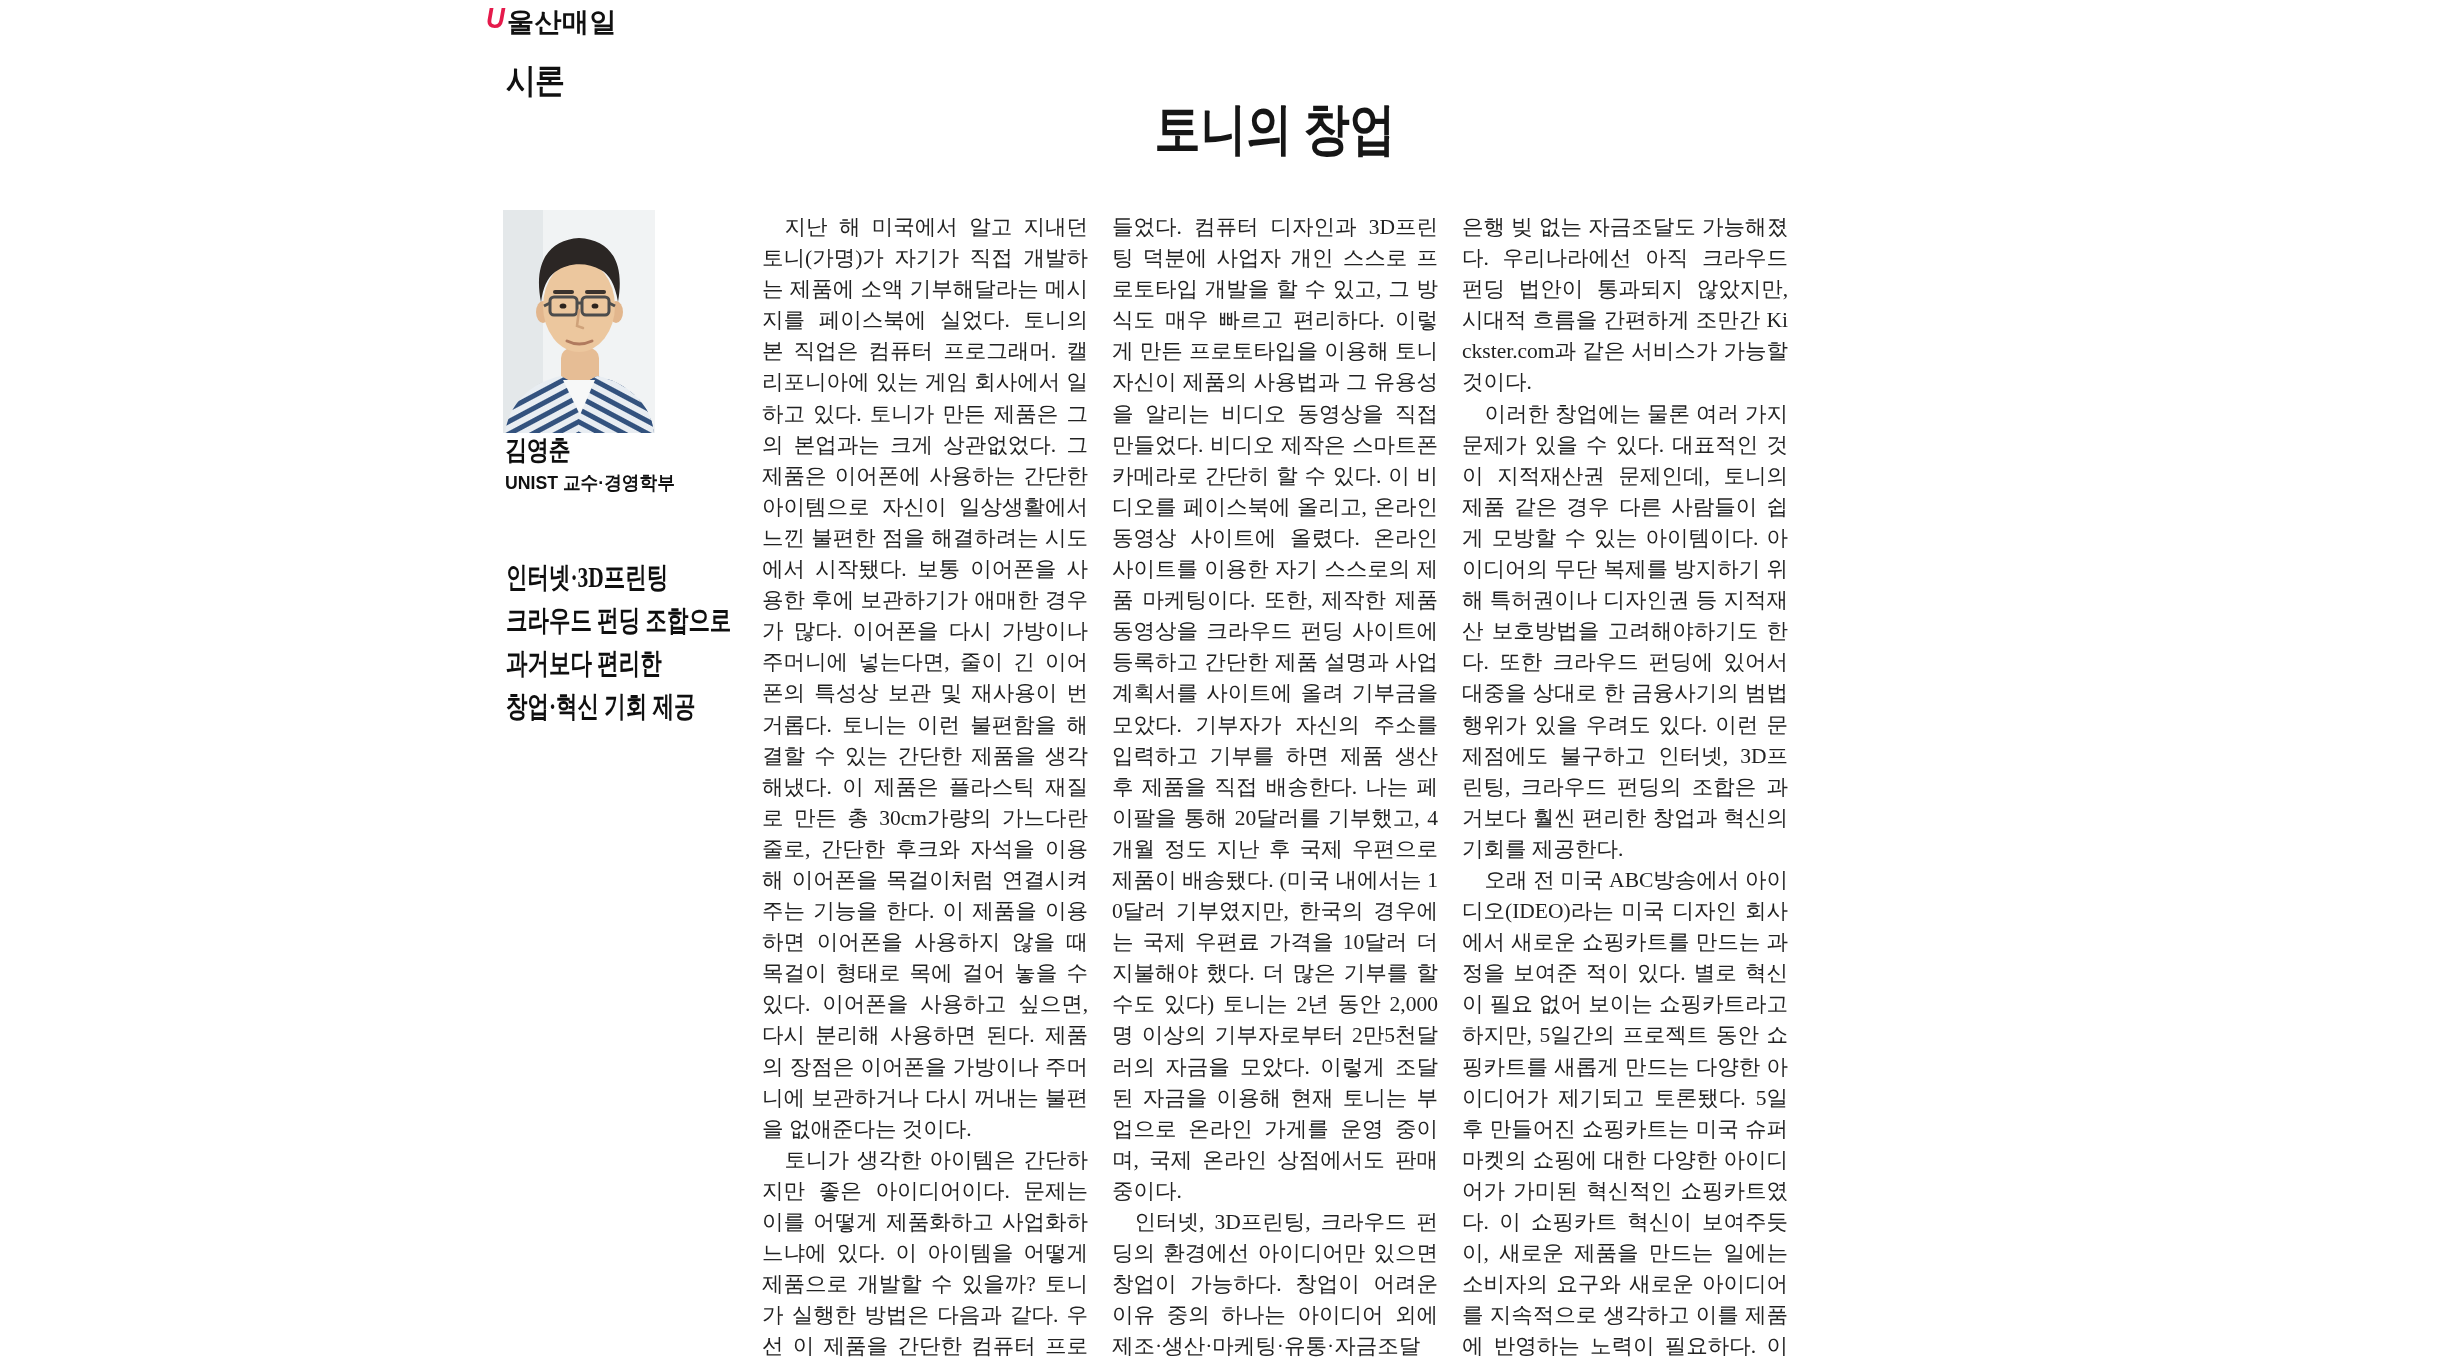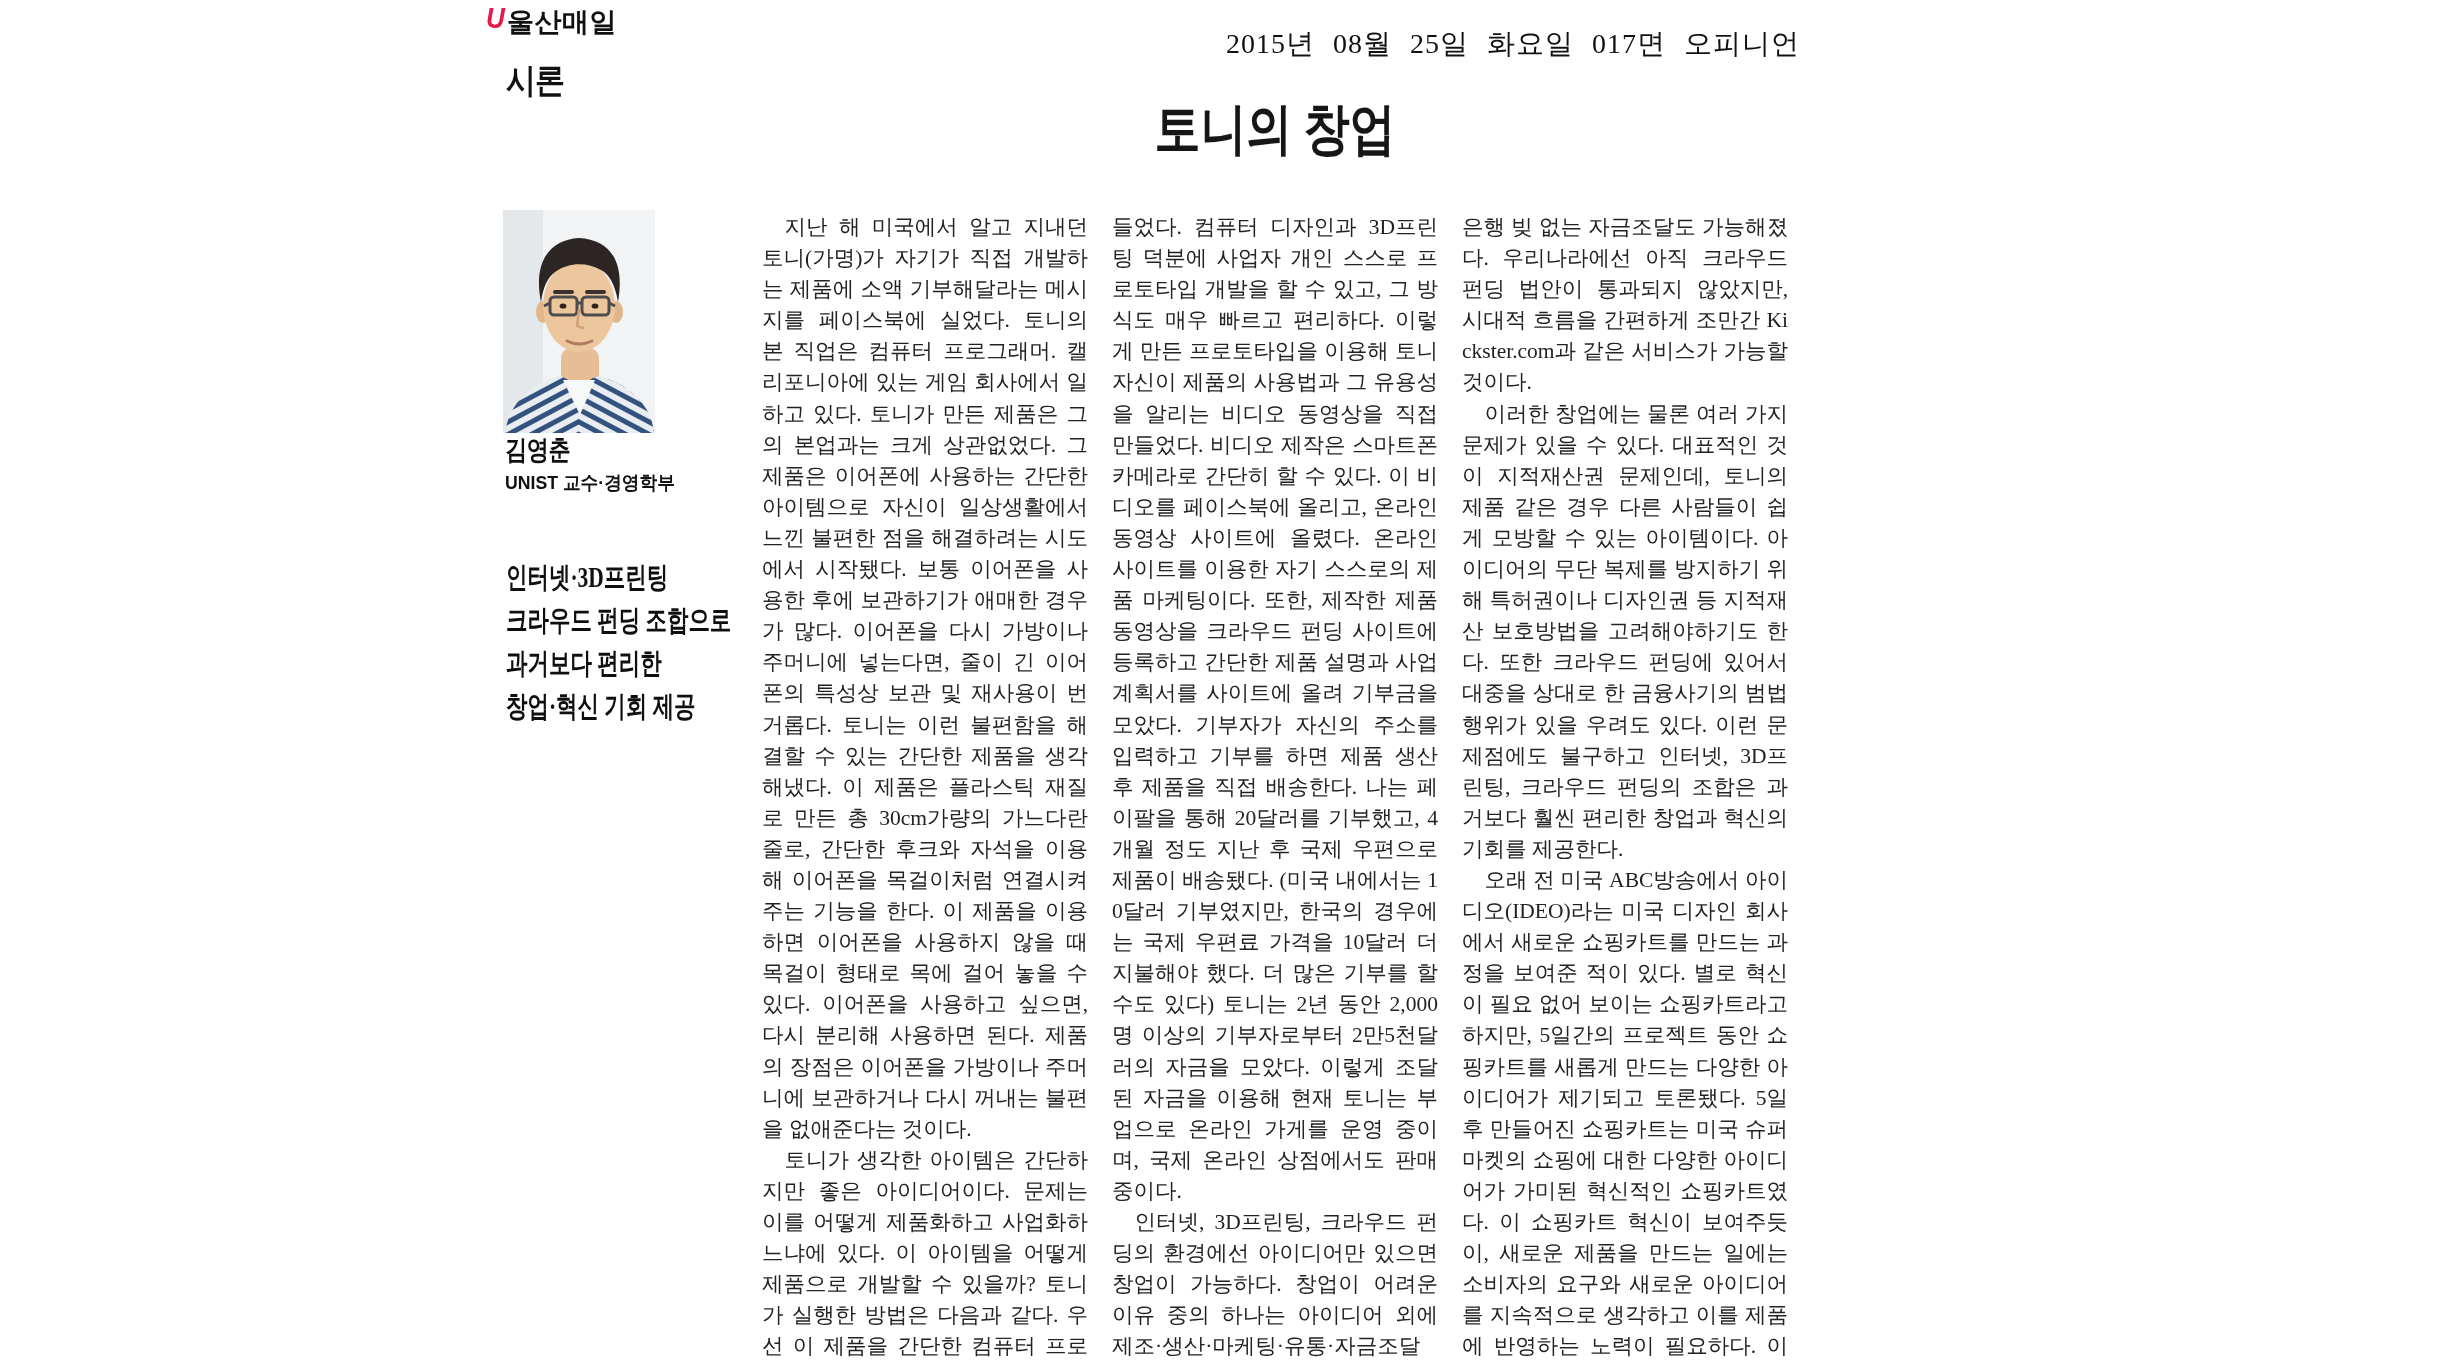--- a/index.html
+++ b/index.html
@@ -68,21 +68,20 @@
 <body>
 
 <div class="page">
 
   <div class="logo">
     <span class="logo-u">U</span><span class="logo-text">울산매일</span>
   </div>
 
   <div class="section-label">시론</div>
 
-  <div class="date-line">2015년 08월 25일 화요일 017면 오피니언</div>
 
   <h1 class="headline">토니의 창업</h1>
 
   <div class="photo">
     <svg width="152" height="223" viewBox="0 0 152 223" xmlns="http://www.w3.org/2000/svg">
       <defs>
         <pattern id="stripesL" width="11" height="11" patternUnits="userSpaceOnUse" patternTransform="rotate(62)">
           <rect width="11" height="11" fill="#e8edf2"></rect>
           <rect width="5" height="11" fill="#33527e"></rect>
         </pattern>

